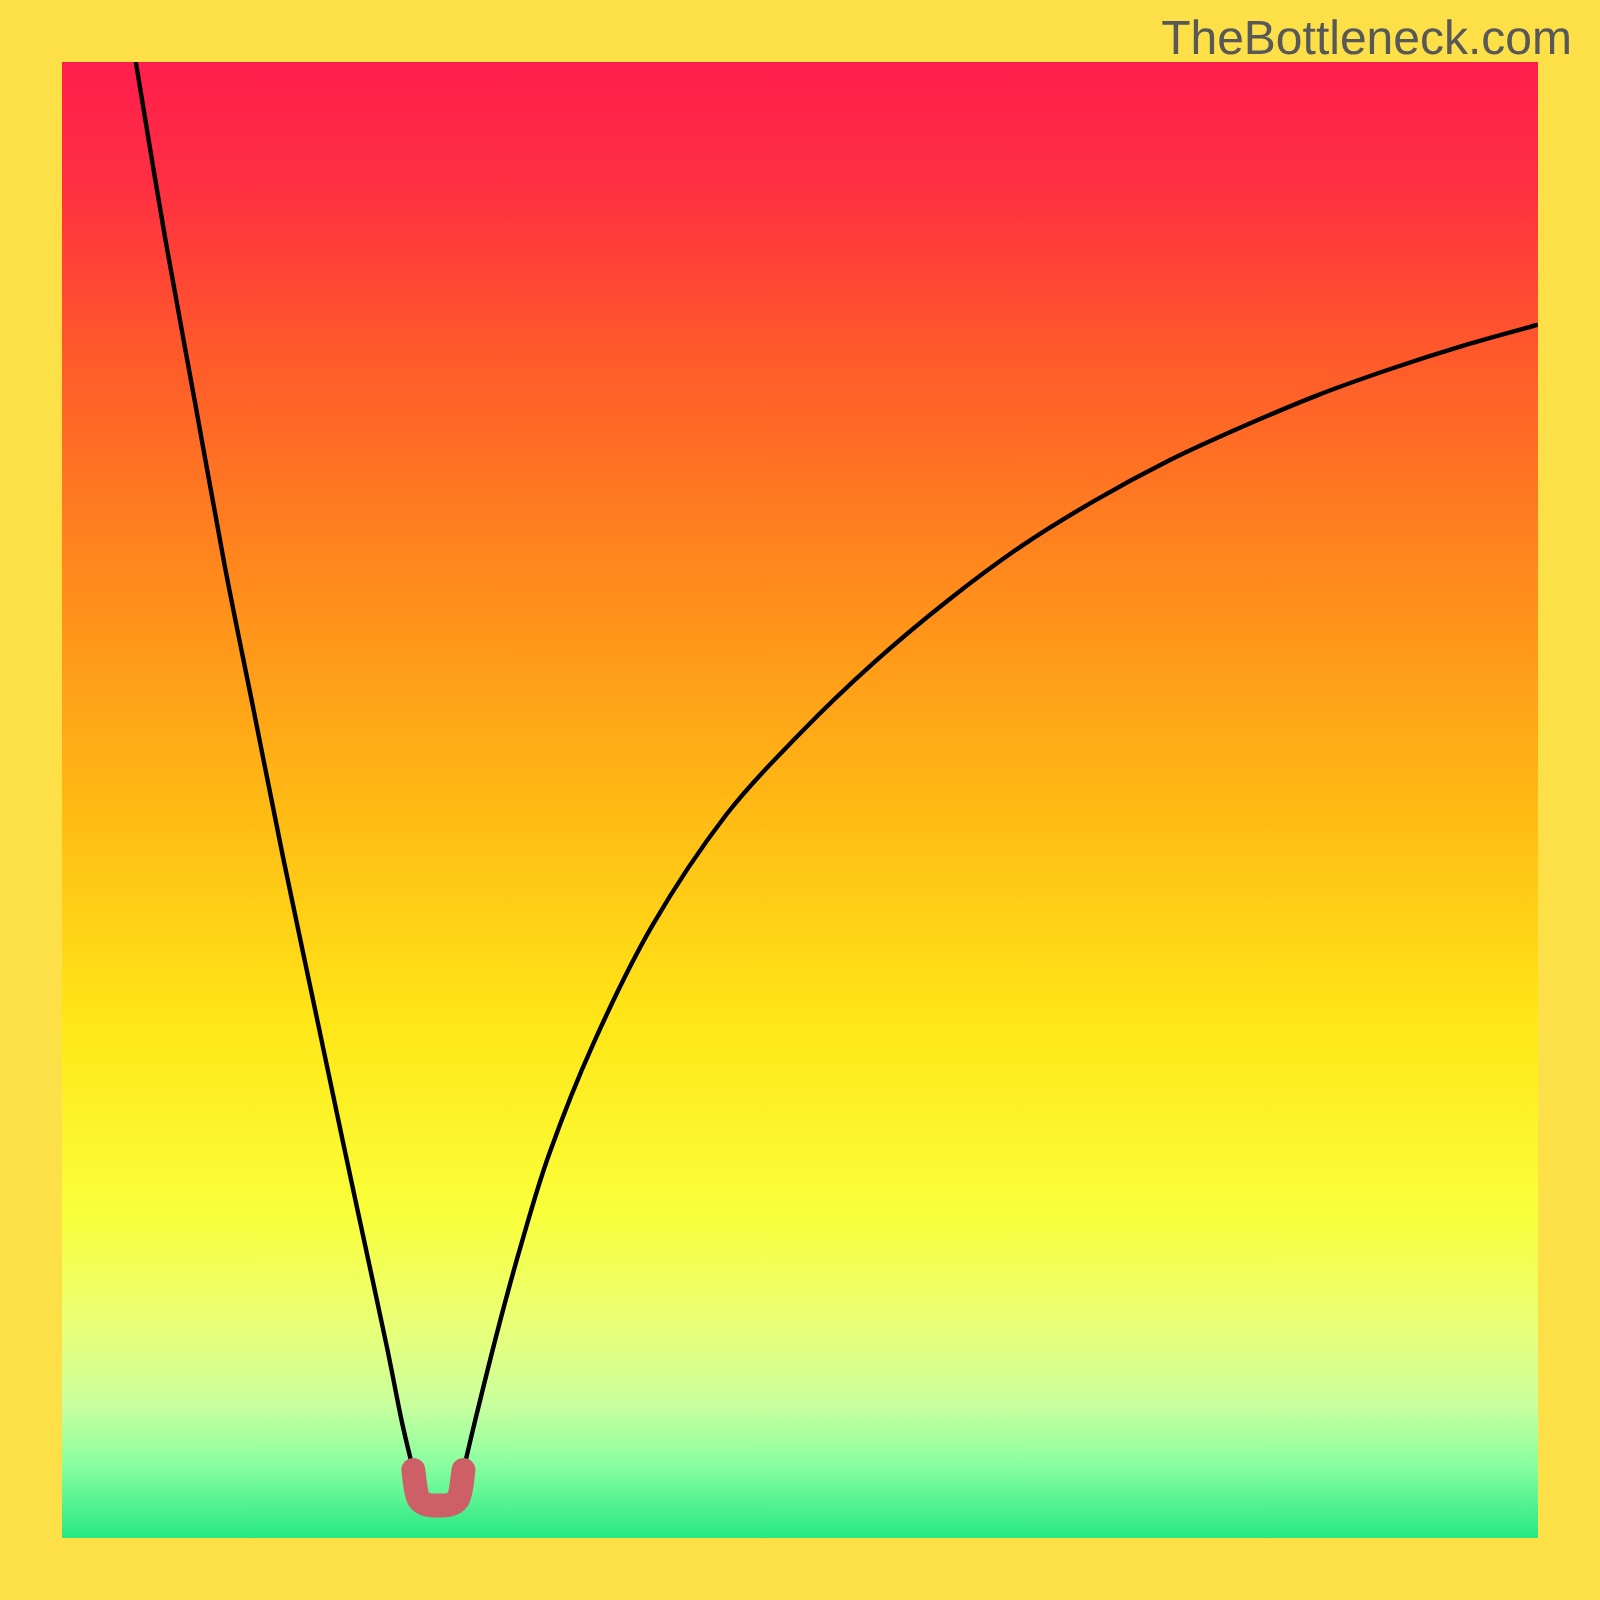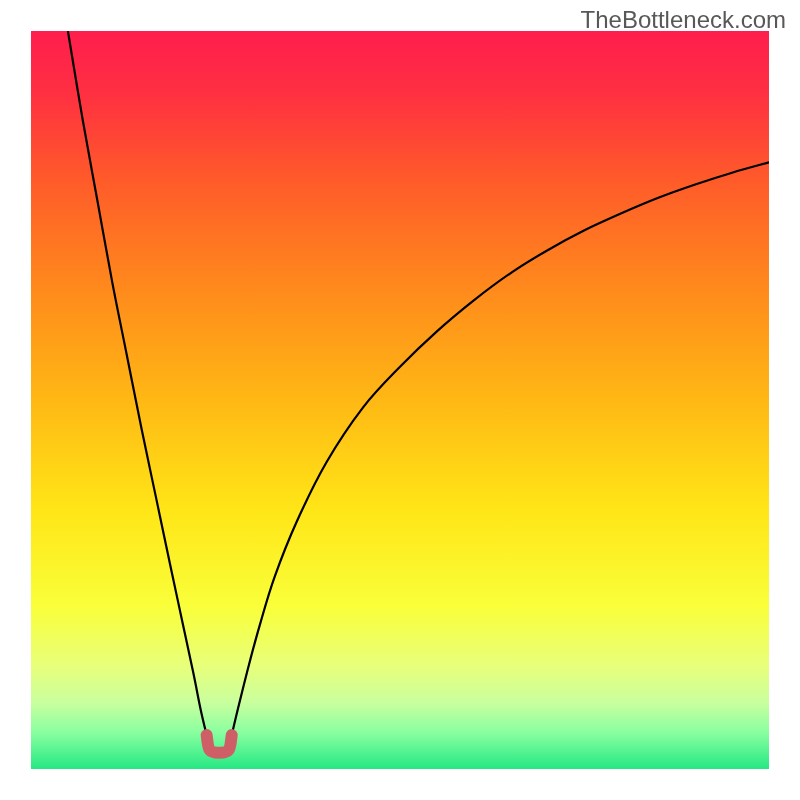--- a/index.html
+++ b/index.html
@@ -10,21 +10,21 @@
     background: #000;
     overflow: hidden;
     font-family: Arial, Helvetica, sans-serif;
   }
   .frame {
     position: absolute;
     left: 0;
     top: 0;
     width: 800px;
     height: 800px;
-    background: #ffffff;
+    background: #fde047;
   }
   .plot {
     position: absolute;
     left: 31px;
     top: 31px;
     width: 738px;
     height: 738px;
     overflow: hidden;
   }
   .watermark {

